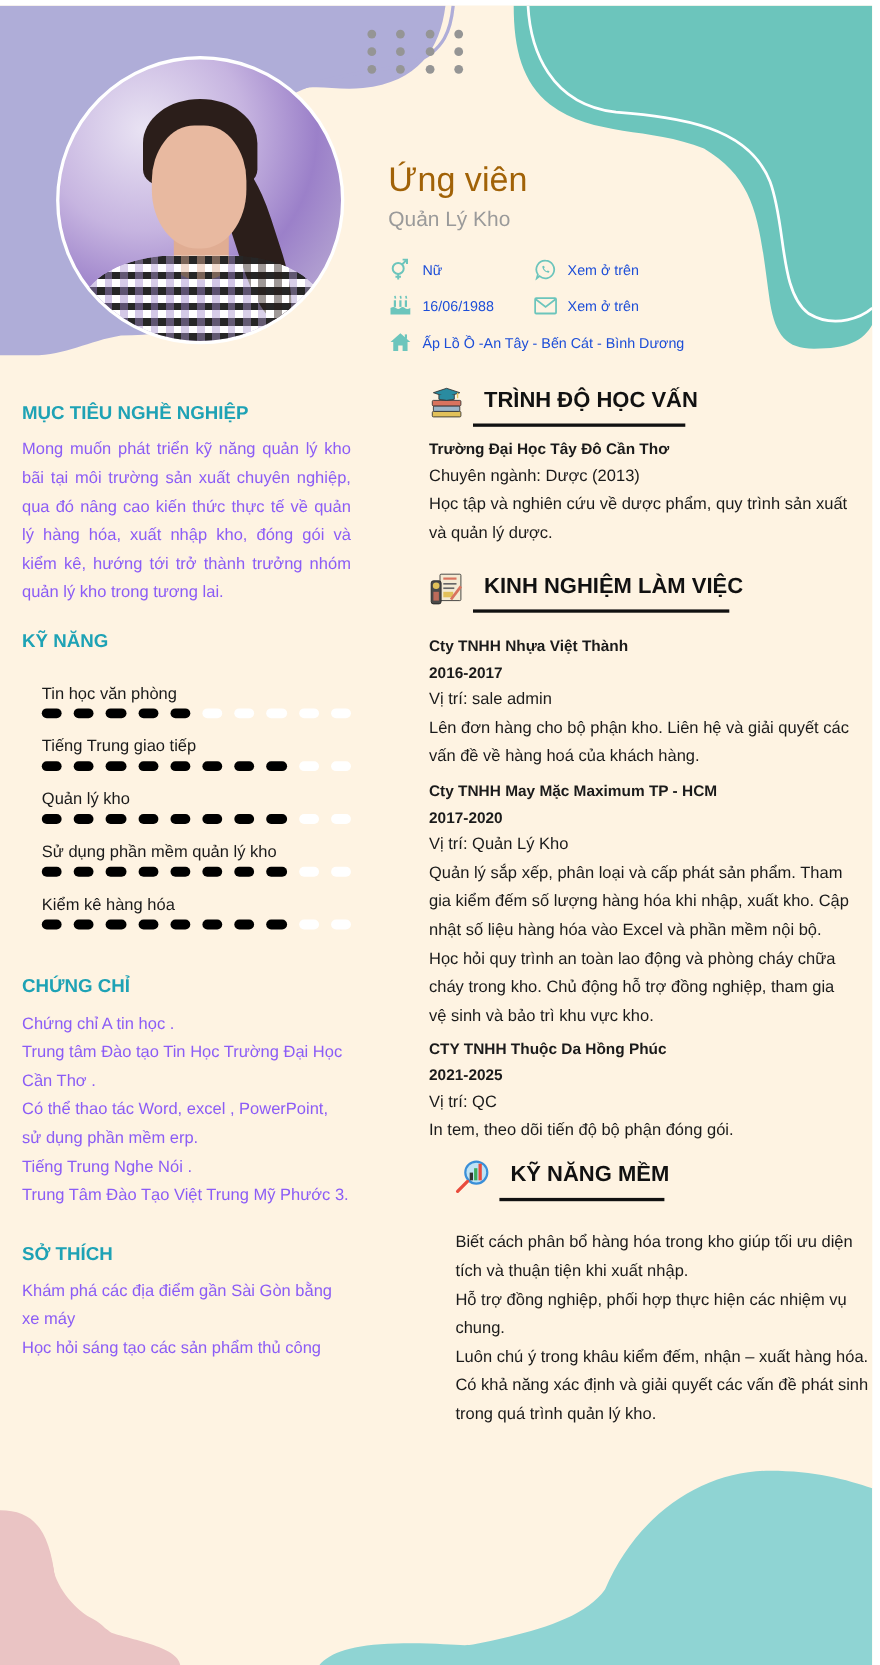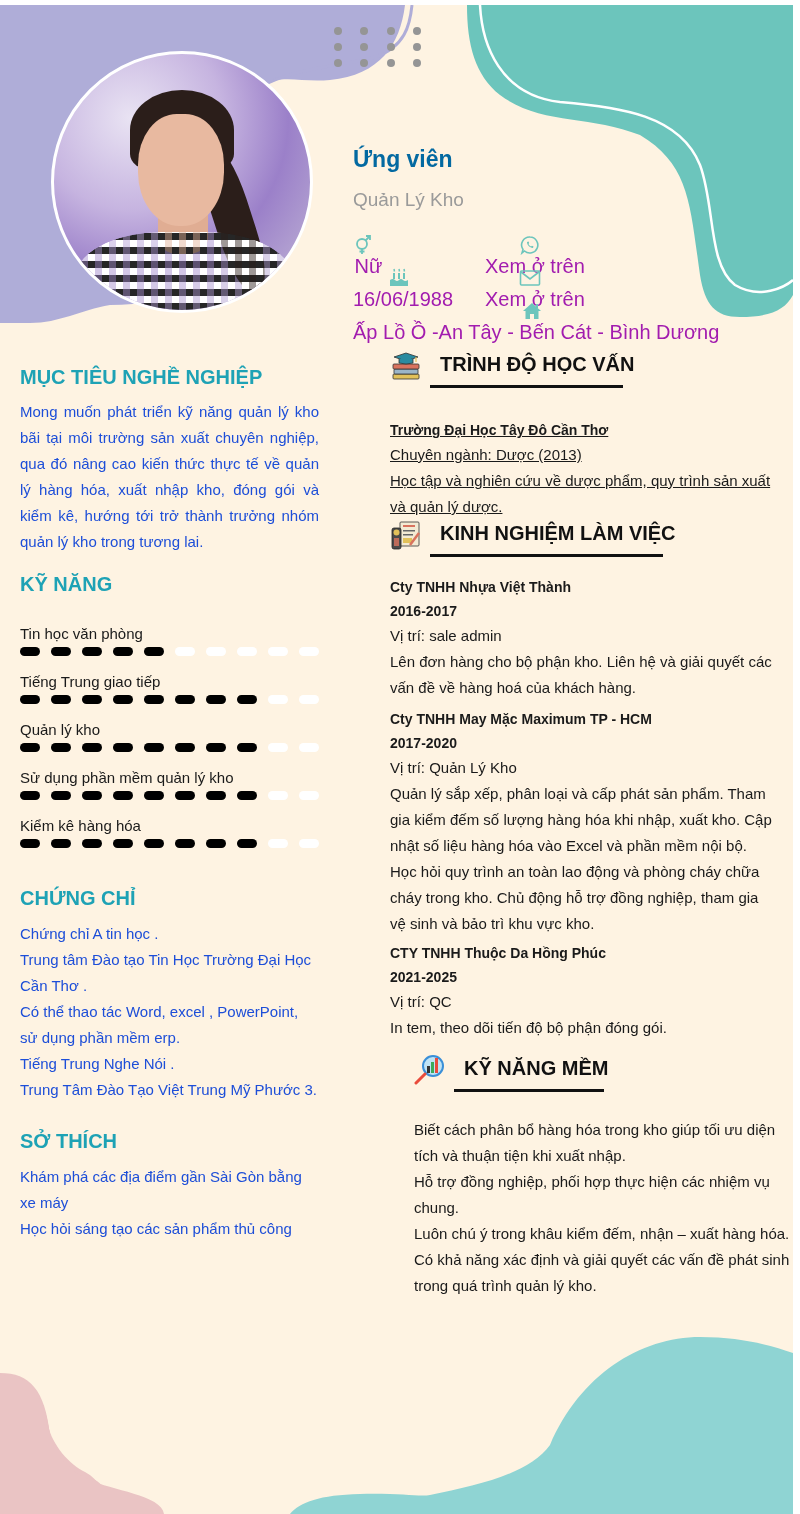--- a/index.html
+++ b/index.html
@@ -37,32 +37,32 @@
       #fff;
     -webkit-mask: repeating-linear-gradient(90deg, #000 0 7px, rgba(0,0,0,.55) 7px 14px);
             mask: repeating-linear-gradient(90deg, #000 0 7px, rgba(0,0,0,.55) 7px 14px);
   }
   .avatar .neck {
     position: absolute; left: 104px; top: 160px; width: 50px; height: 40px;
     background: #e0ad93; border-radius: 0 0 40% 40%;
   }
 
   
-  .name { position: absolute; left: 353px; top: 141px; font-size: 23px; font-weight: bold; color: #0369a1; }
+  .name { position: absolute; left: 353px; top: 141px; font-size: 31px; font-weight: normal; color: #a16207; }
   .role { position: absolute; left: 353px; top: 184px; font-size: 19px; color: #9a9a9a; }
-  .info { position: absolute; font-size: 20px; color: #a21caf; display: flex; align-items: center; flex-direction: column; }
+  .info { position: absolute; font-size: 13px; color: #1d4ed8; display: flex; align-items: center; }
   .info .ico { width: 22px; height: 20px; margin-right: 9px; display: inline-flex; align-items: center; justify-content: center; }
   .info svg { display: block; }
 
   
   .left { position: absolute; left: 20px; width: 299px; }
-  .sec-title-left { font-size: 20px; font-weight: bold; color: #1EA2B5; letter-spacing: 0; }
-  .para { font-size: 15px; line-height: 26px; color: #1d4ed8; }
+  .sec-title-left { font-size: 17px; font-weight: bold; color: #1EA2B5; letter-spacing: 0; }
+  .para { font-size: 15px; line-height: 26px; color: #8b5cf6; }
   .justify { text-align: justify; }
-  .skill { margin-bottom: 0; }
+  .skill { margin-bottom: 0; margin-left: 18px; }
   .skill-name { font-size: 15px; line-height: 18px; margin-bottom: 3px; }
   .dots { display: flex; gap: 11px; height: 10px; align-items: center; margin-bottom: 17px; }
   .dot { width: 21px; height: 9px; border-radius: 5px; background: #000; }
   .dot.off { background: #ffffff; }
 
   
   .right { position: absolute; left: 390px; width: 385px; }
   .sec-head { position: relative; height: 44px; }
   .sec-head .sec-icon { position: absolute; left: 0; top: 0; width: 32px; height: 32px; }
   .sec-head .sec-title {
@@ -281,21 +281,21 @@
         <rect x="3" y="24" width="26" height="5" rx="1" fill="#E2C15A" stroke="#333" stroke-width="0.8"></rect>
         <rect x="4" y="19" width="24" height="5" rx="1" fill="#9BB5C8" stroke="#333" stroke-width="0.8"></rect>
         <rect x="3" y="14" width="26" height="5" rx="1" fill="#D9735E" stroke="#333" stroke-width="0.8"></rect>
         <path d="M4 7 L16 3 L28 7 L16 11 Z" fill="#2A8BA0" stroke="#333" stroke-width="0.8"></path>
         <path d="M9 9 V13 Q16 15 23 13 V9" fill="#2A8BA0" stroke="#333" stroke-width="0.8"></path>
         <path d="M26 7 V12" stroke="#E2C15A" stroke-width="1.2"></path>
       </svg>
       <div class="sec-title">TRÌNH ĐỘ HỌC VẤN</div>
       <div class="underline" style="width:193px;"></div>
     </div>
-    <div style="margin-top:24px;text-decoration:underline;">
+    <div style="margin-top:2px;">
       <div class="bold small">Trường Đại Học Tây Đô Cần Thơ</div>
       <div class="line">Chuyên ngành: Dược (2013)</div>
       <div class="line">Học tập và nghiên cứu về dược phẩm, quy trình sản xuất và quản lý dược.</div>
     </div>
   </div>
 
   <div class="right" style="top:514px;">
     <div class="sec-head">
       <svg class="sec-icon" viewBox="0 0 32 32">
         <rect x="10" y="3" width="19" height="24" rx="1" fill="#F3EAD3" stroke="#333" stroke-width="0.8"></rect>

